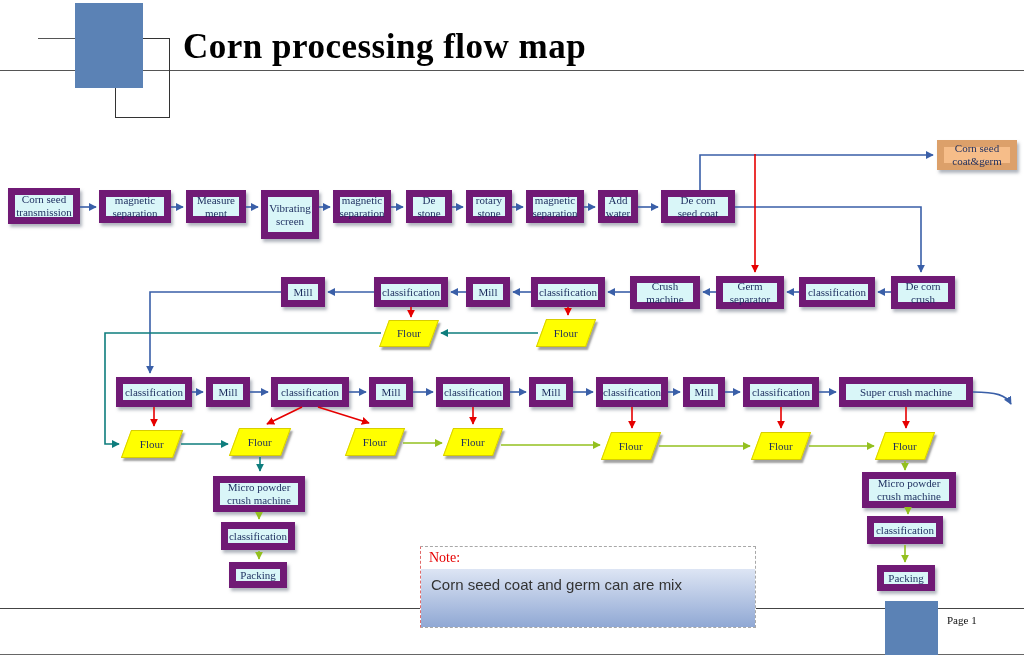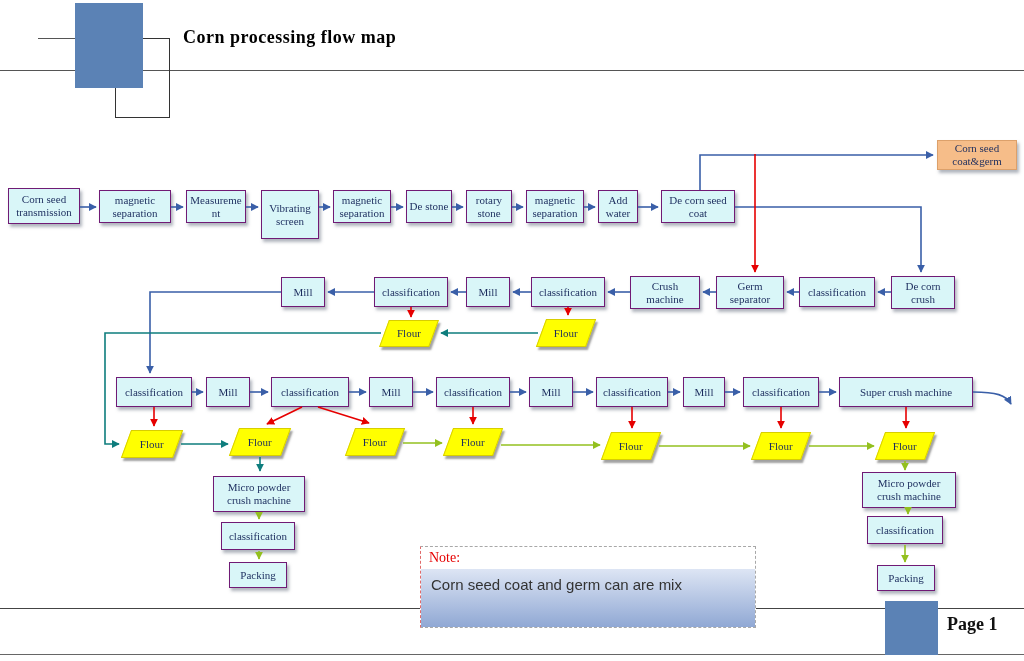--- a/index.html
+++ b/index.html
@@ -1,40 +1,40 @@
 <!DOCTYPE html>
 <html><head>
 <meta charset="utf-8">
 <style>
   *{margin:0;padding:0;box-sizing:border-box}
   html,body{background:#fff}
   .canvas{position:relative;width:1024px;height:661px;background:#fff;overflow:hidden;font-family:"Liberation Serif",serif}
   .hline{position:absolute;height:1px;background:#555;z-index:0}
   .logo-outline{position:absolute;left:115px;top:38px;width:55px;height:80px;border:1px solid #333;z-index:0}
   .logo-square{position:absolute;left:75px;top:3px;width:68px;height:85px;background:#5b82b5;z-index:1}
-  .title{position:absolute;left:183px;top:27px;font-size:18px;font-weight:bold;color:#000;letter-spacing:.5px;z-index:1}
+  .title{position:absolute;left:183px;top:27px;font-size:35px;font-weight:bold;color:#000;letter-spacing:.5px;z-index:1}
   .node{position:absolute;display:flex;align-items:center;justify-content:center;text-align:center;
-        background:#d9f6f8;border:1px solid #701a75;box-shadow:2px 3px 3px rgba(100,110,125,.5);
+        background:#d9f6f8;border:7px solid #701a75;box-shadow:2px 3px 3px rgba(100,110,125,.5);
         font-size:11px;line-height:1.18;color:#1c2d5e;padding:1px 2px;z-index:2}
   .terminal{background:#f6bd89;border-color:#dca06a}
   .flour{background:#ffff00;border:1px solid #d8ce00;transform:skewX(-20deg);box-shadow:3px 3px 2px rgba(110,110,110,.65)}
   .flour span{transform:skewX(20deg)}
   .breakall span{word-break:break-all}
   .connectors{position:absolute;left:0;top:0;z-index:3;pointer-events:none}
   .connectors g{fill:none;stroke-width:1.6}
   .lb{stroke:#3a5fa8}.lb path{marker-end:url(#ab)}
   .lr{stroke:#e60000}.lr path{marker-end:url(#ar)}
   .lt{stroke:#0e7d7d}.lt path{marker-end:url(#at)}
   .lg{stroke:#93c01f}.lg path{marker-end:url(#ag)}
   .note-box{position:absolute;left:420px;top:546px;width:336px;height:82px;border:1px dashed #a8a8a8;border-left:1px dashed #e06a6a;background:#fff;z-index:1}
   .note-label{color:#e60000;font-size:14px;padding:3px 0 2px 8px}
   .note-body{position:absolute;left:0;right:0;top:22px;bottom:0;background:linear-gradient(180deg,#dde5f4 0%,#90a8d4 100%);
              font-family:"Liberation Sans",sans-serif;font-size:15px;color:#333;padding:7px 8px 0 10px}
   .footer-square{position:absolute;left:885px;top:601px;width:53px;height:54px;background:#5b82b5;z-index:2}
-  .page-label{position:absolute;left:947px;top:614px;font-size:18px;font-weight:bold;color:#111;z-index:2}
+  .page-label{position:absolute;left:947px;top:614px;font-size:11px;font-weight:normal;color:#111;z-index:2}
 </style>
 </head>
 <body>
 
 <div class="canvas">
 
   <div class="hline" style="left:38px;top:38px;width:132px"></div>
   <div class="hline" style="left:0;top:70px;width:1024px"></div>
   <div class="logo-outline"></div>
   <div class="logo-square"></div>

